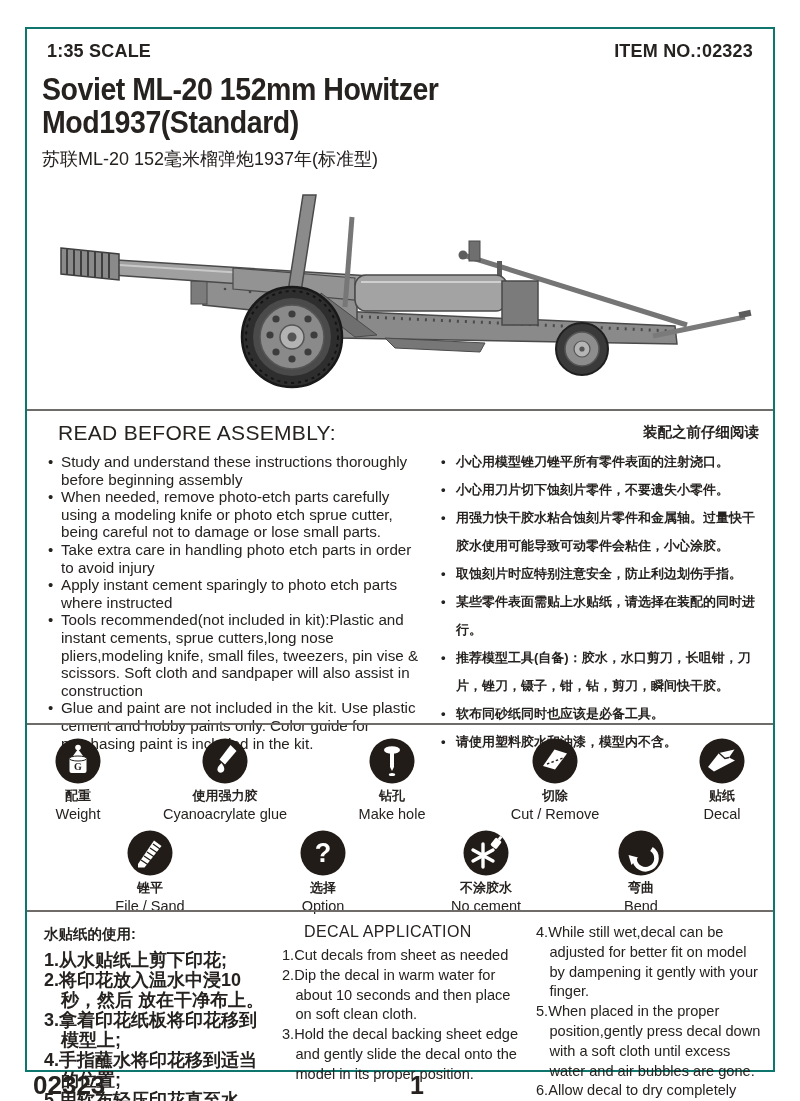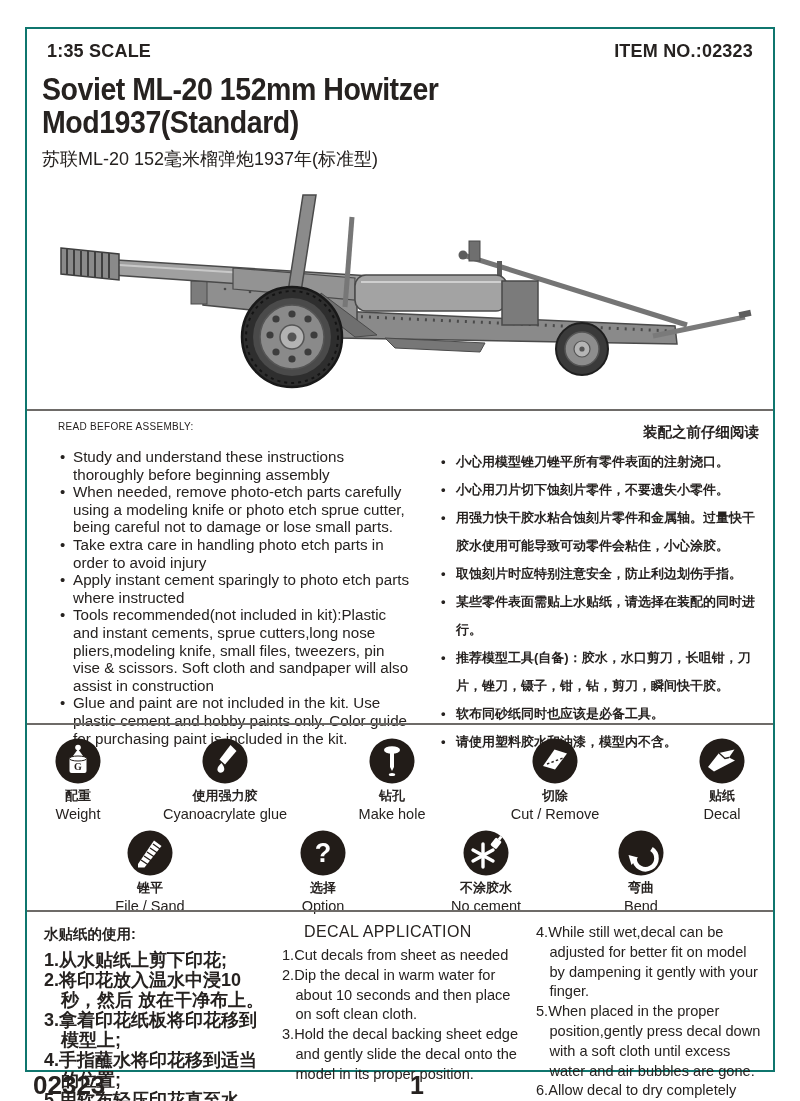--- a/index.html
+++ b/index.html
@@ -21,22 +21,22 @@
     transform:scaleX(0.92);transform-origin:left top;white-space:nowrap;}
   .title-cn{font-size:18px;margin-top:7px;font-weight:500;}
   
   .art{position:absolute;top:156px;left:28px;width:700px;height:206px;}
   
   .sep{position:absolute;left:0;right:0;border-top:2px solid #6e6b68;}
   .sep1{top:380px;} .sep2{top:694px;} .sep3{top:881px;}
   
   .instr{position:absolute;top:386px;left:0;right:0;display:flex;}
   .instr-en{width:404px;padding-left:17px;box-sizing:border-box;}
-  .instr-en h3{margin:6px 0 8px 14px;font-size:10px;font-weight:400;letter-spacing:0.3px;}
-  .instr-en ul{list-style:none;margin:16px;padding:0;font-size:15.2px;line-height:17.6px;}
+  .instr-en h3{margin:6px 0 8px 14px;font-size:21px;font-weight:400;letter-spacing:0.3px;}
+  .instr-en ul{list-style:none;margin:4px;padding:0;font-size:15.2px;line-height:17.6px;}
   .instr-en li{position:relative;padding-left:13px;}
   .instr-en li::before{content:"\2022";position:absolute;left:0;top:0;font-size:15px;}
   .instr-cn{flex:1;padding:0 14px 0 10px;box-sizing:border-box;}
   .instr-cn h3{margin:8px 0 6px 15px;font-size:14.5px;font-weight:bold;text-align:right;}
   .instr-cn ul{list-style:none;margin:0;padding:0;font-size:13px;font-weight:600;line-height:28px;}
   .instr-cn li{position:relative;padding-left:15px;}
   .instr-cn li::before{content:"\2022";position:absolute;left:0;top:0;}
   
   .symbols{position:absolute;top:696px;left:0;right:0;height:183px;}
   .sym{position:absolute;width:180px;text-align:center;}

